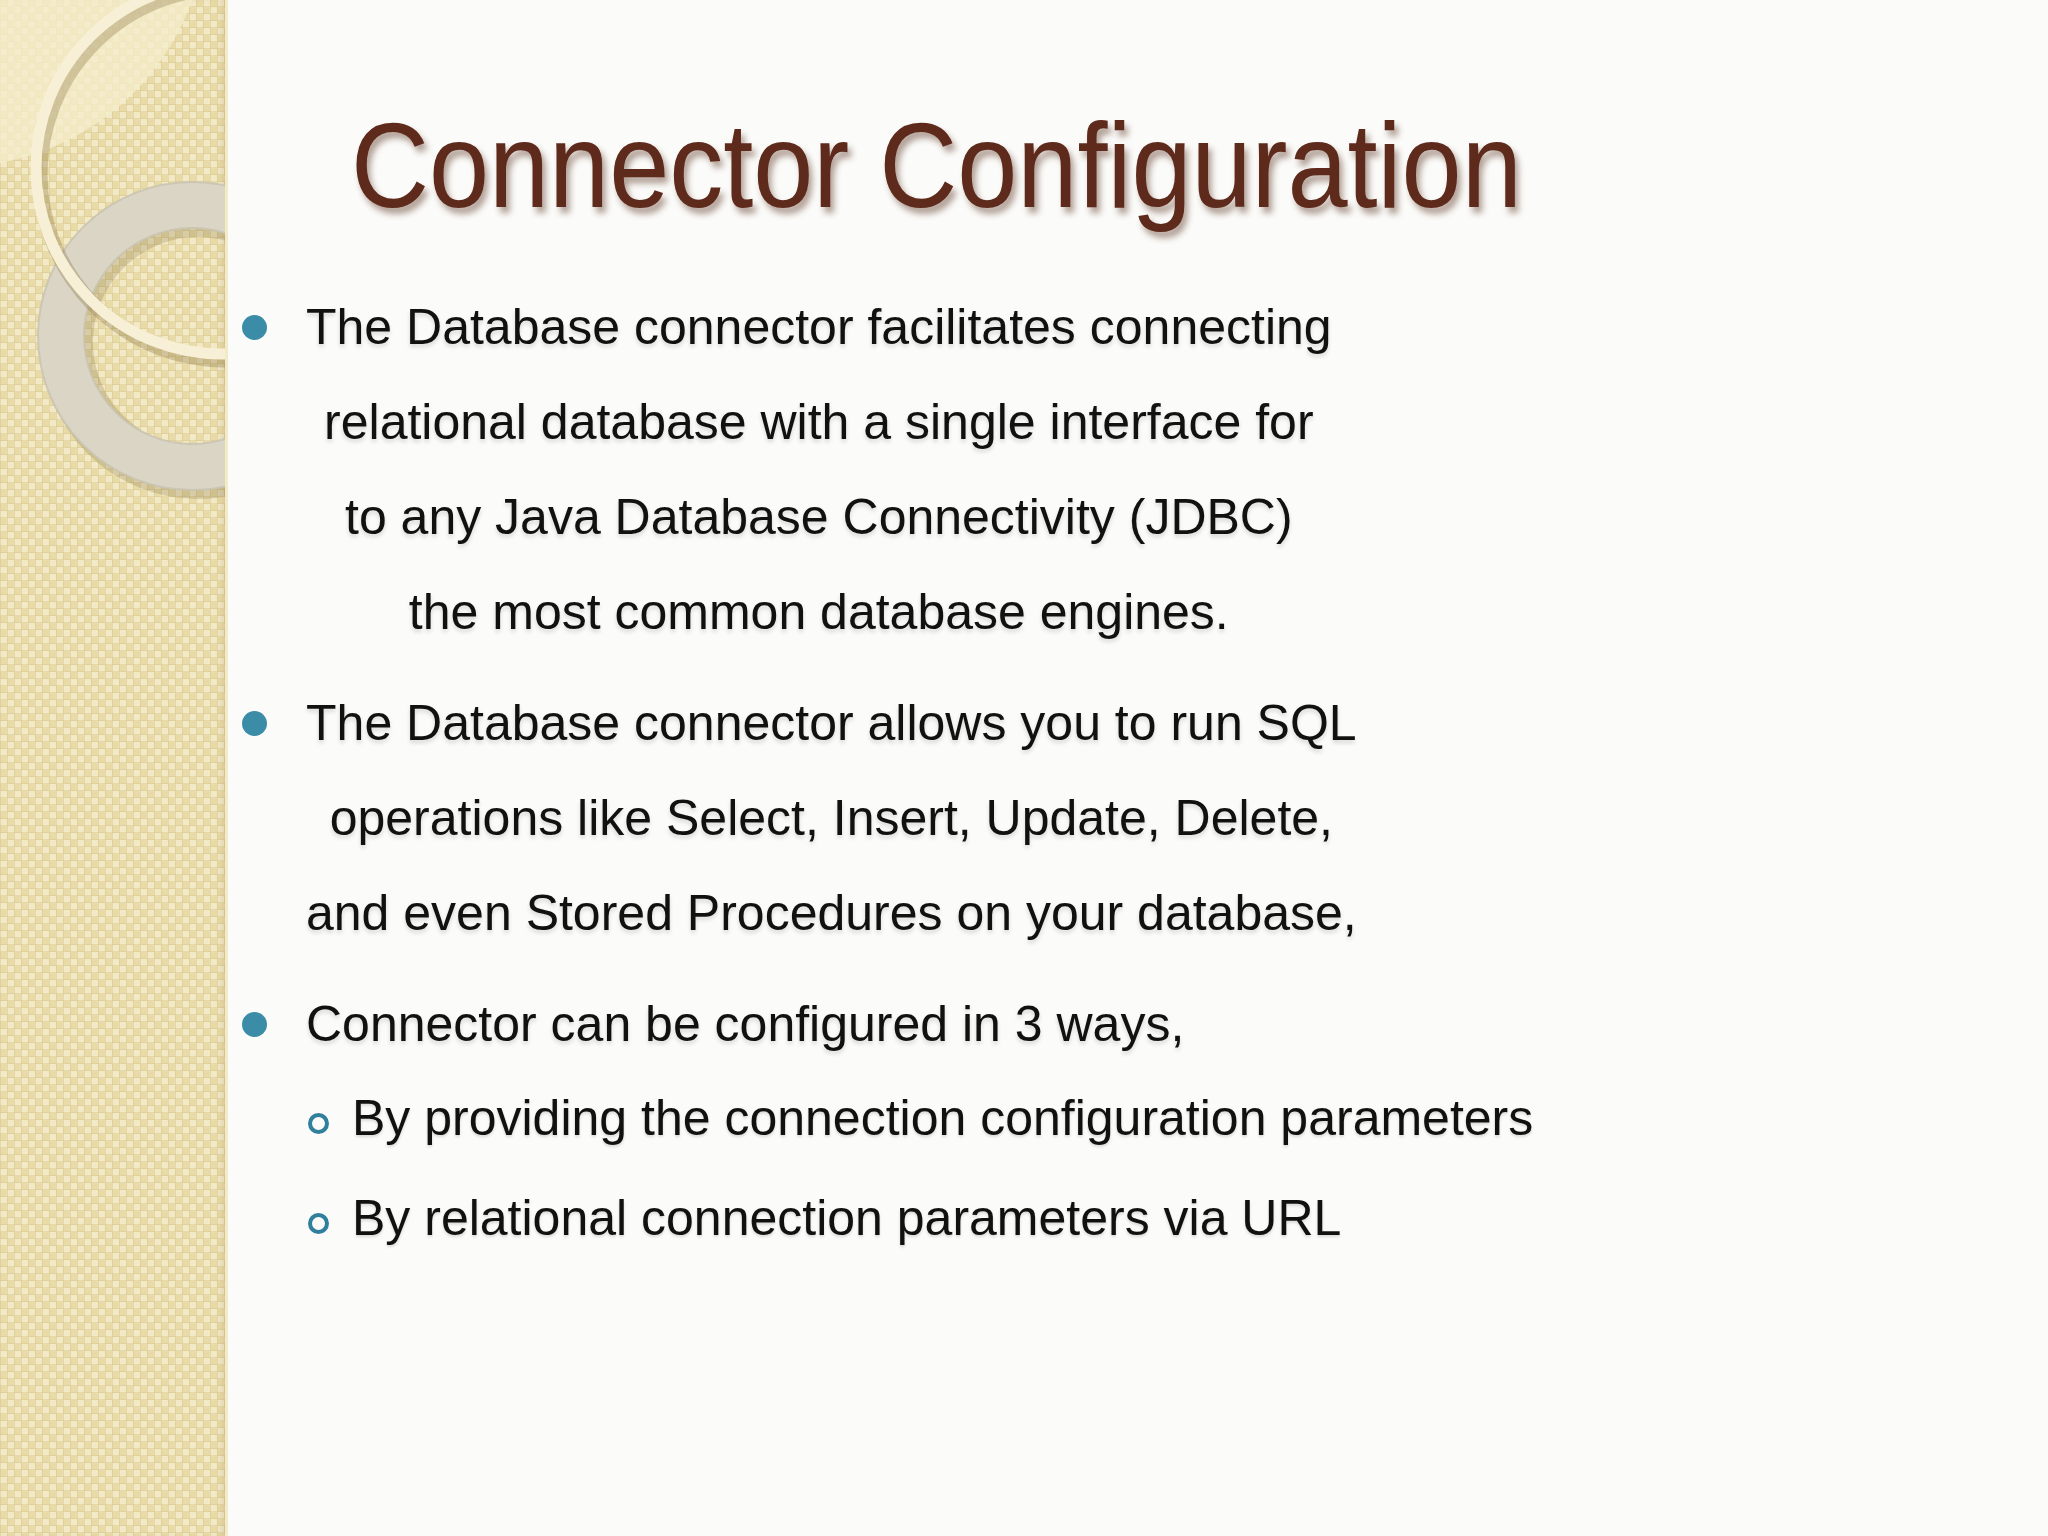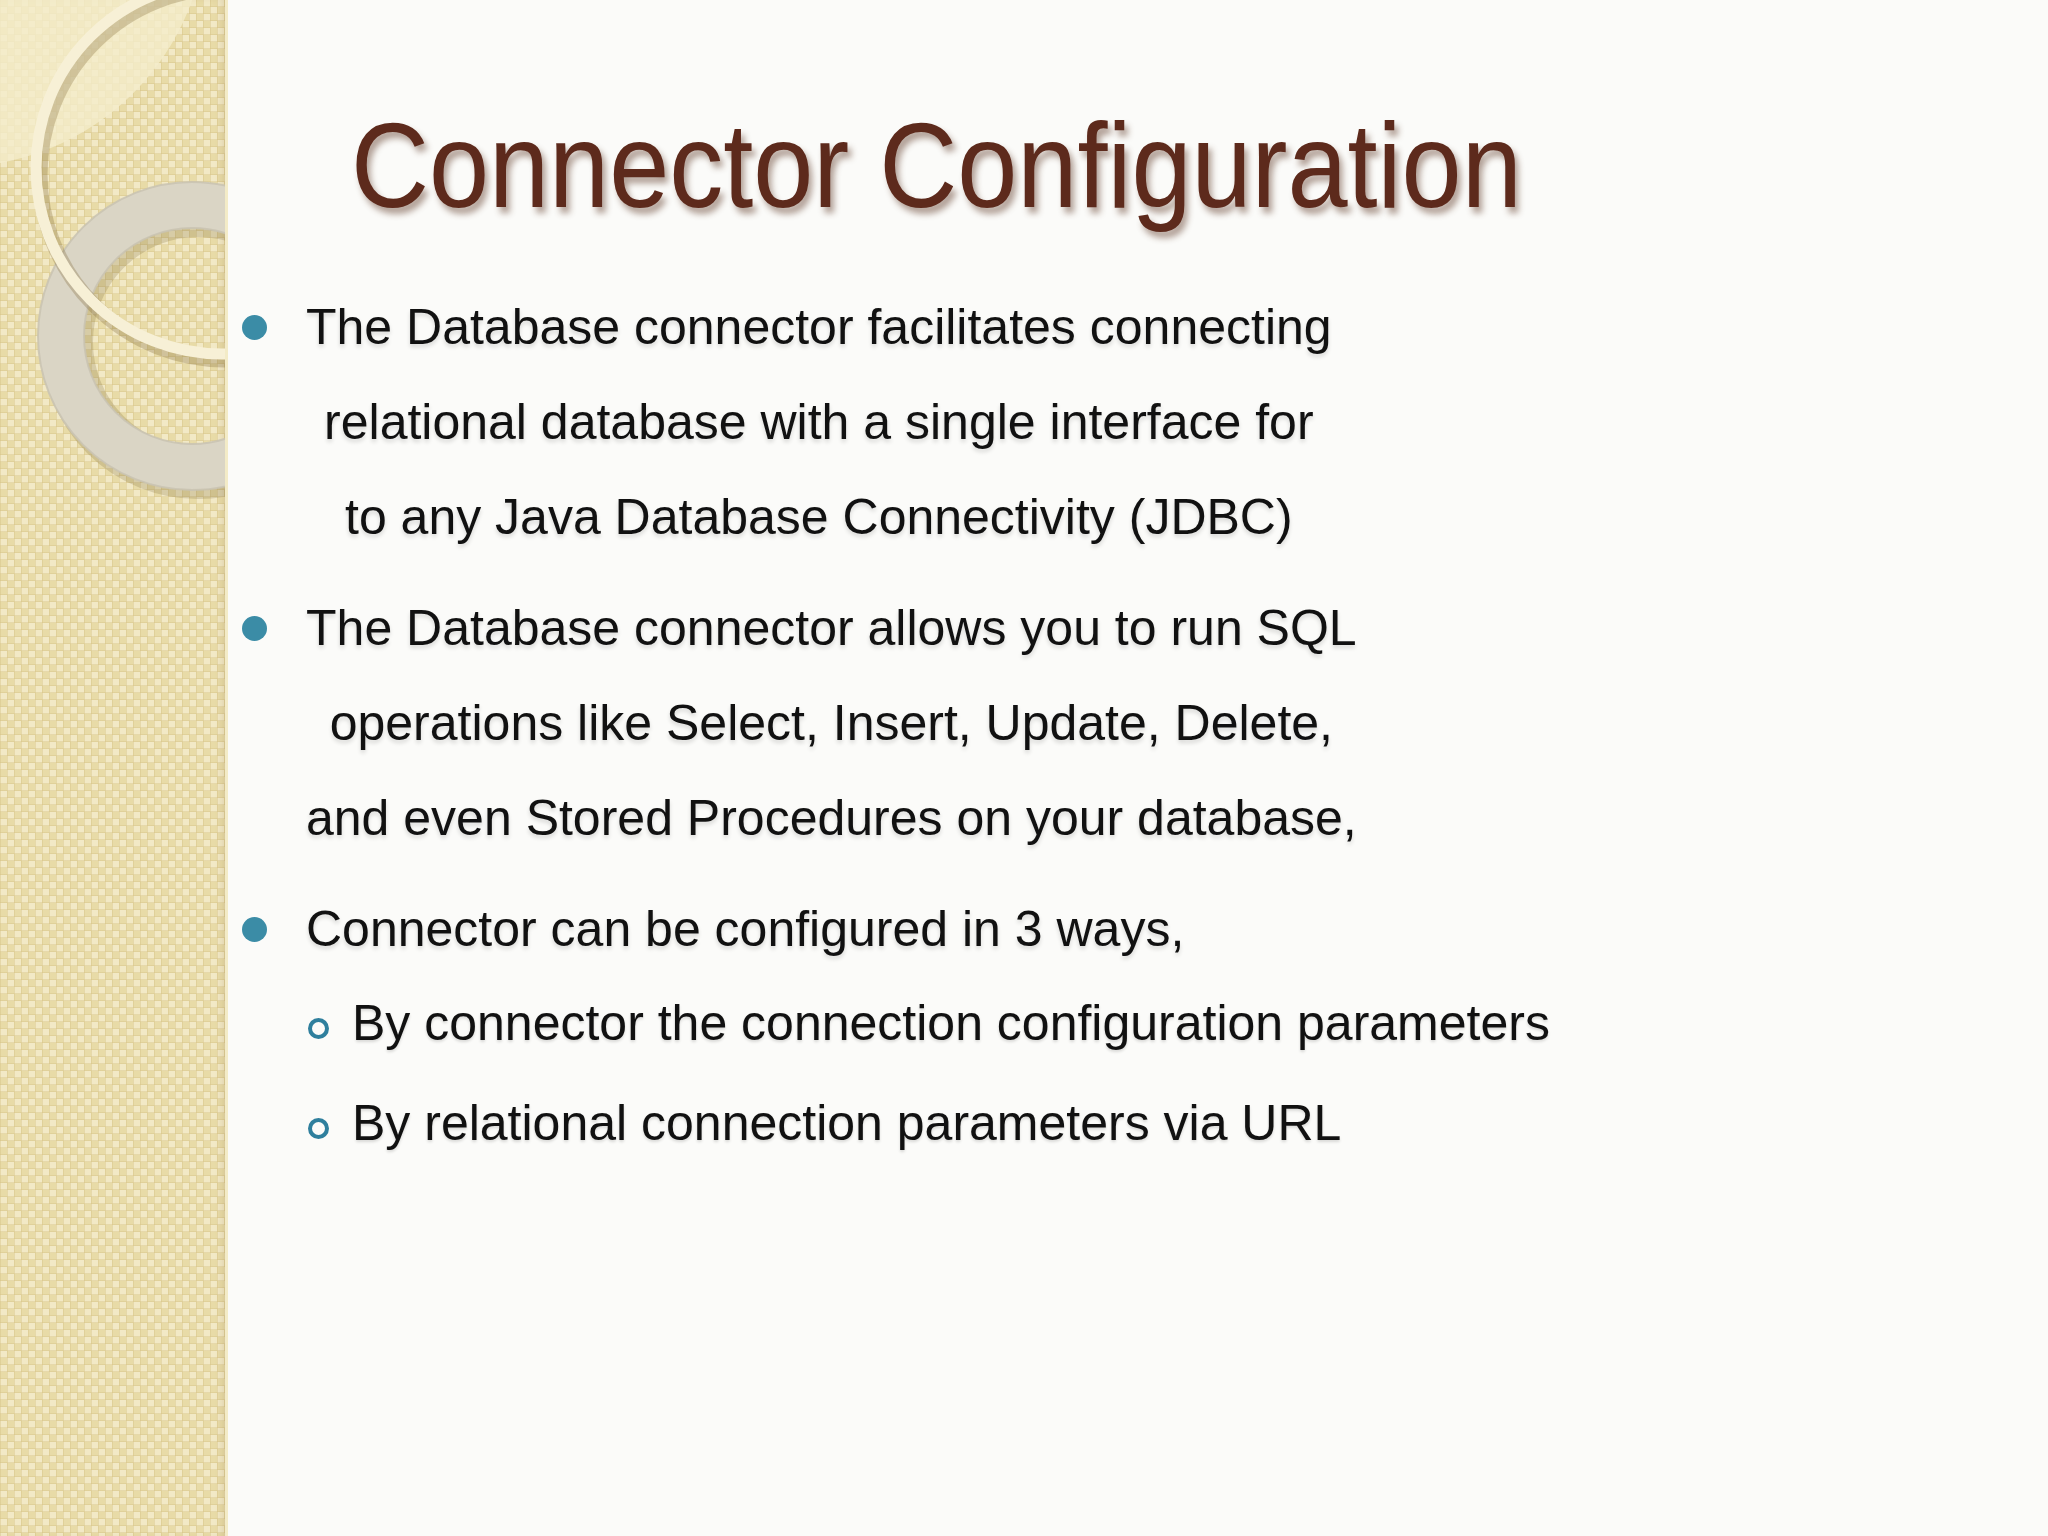--- a/index.html
+++ b/index.html
@@ -85,20 +85,21 @@
 
     <h1 class="title"><span class="title-text">Connector Configuration</span></h1>
 
     <ul class="bullets">
       <li class="bullet">
         <span class="dot"></span>
         <span class="blines">
           <span class="bline">The Database connector facilitates connecting</span>
           <span class="bline">relational database with a single interface for</span>
           <span class="bline">to any Java Database Connectivity (JDBC)</span>
+          <span class="bline">the most common database engines.</span>
         </span>
       </li>
       <li class="bullet">
         <span class="dot"></span>
         <span class="blines">
           <span class="bline">The Database connector allows you to run SQL</span>
           <span class="bline">operations like Select, Insert, Update, Delete,</span>
           <span class="bline">and even Stored Procedures on your database,</span>
         </span>
       </li>
@@ -106,21 +107,21 @@
         <span class="dot"></span>
         <span class="blines">
           <span class="bline">Connector can be configured in 3 ways,</span>
         </span>
       </li>
     </ul>
 
     <ul class="subbullets">
       <li class="subbullet">
         <span class="ring"></span>
-        <span class="sline">By connector the connection configuration parameters</span>
+        <span class="sline">By providing the connection configuration parameters</span>
       </li>
       <li class="subbullet">
         <span class="ring"></span>
         <span class="sline">By relational connection parameters via URL</span>
       </li>
     </ul>
 
   </div>
 </div>
 

